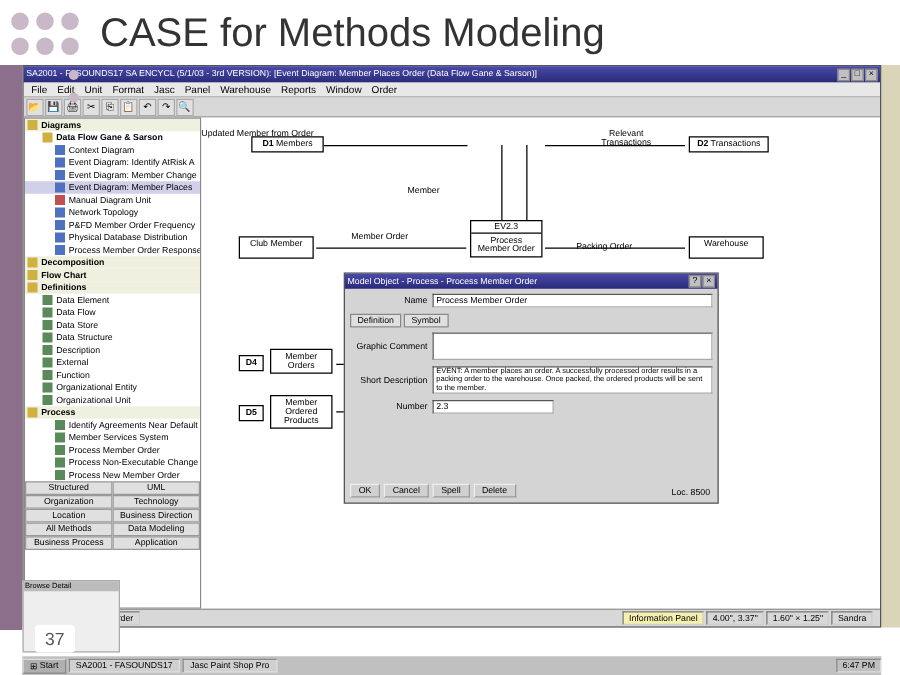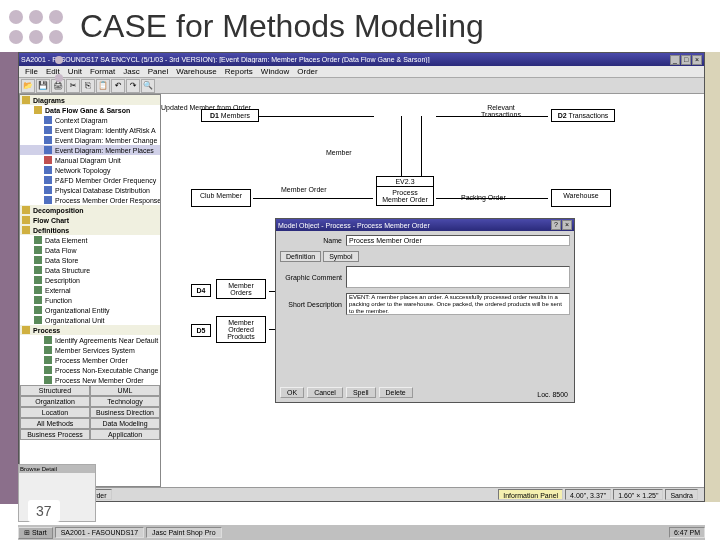--- a/index.html
+++ b/index.html
@@ -338,20 +338,24 @@
       <span>Symbol</span>
     </div>
     <div class="dlg-row">
       <label>Graphic Comment</label>
       <div class="fld tall"></div>
     </div>
     <div class="dlg-row">
       <label>Short Description</label>
       <div class="fld tall" style="font-size:6px;line-height:7px">EVENT: A member places an order. A successfully processed order results in a packing order to the warehouse. Once packed, the ordered products will be sent to the member.</div>
     </div>
+    <div class="dlg-row">
+      <label>Number</label>
+      <input style="flex: 0 0 40px;" value="2.3">
+    </div>
   </div>
   <div class="dlg-btns">
     <button>OK</button>
     <button>Cancel</button>
     <button>Spell</button>
     <button>Delete</button>
   </div>
   <div class="dlg-id">Loc. 8500</div>
 </div>
 

